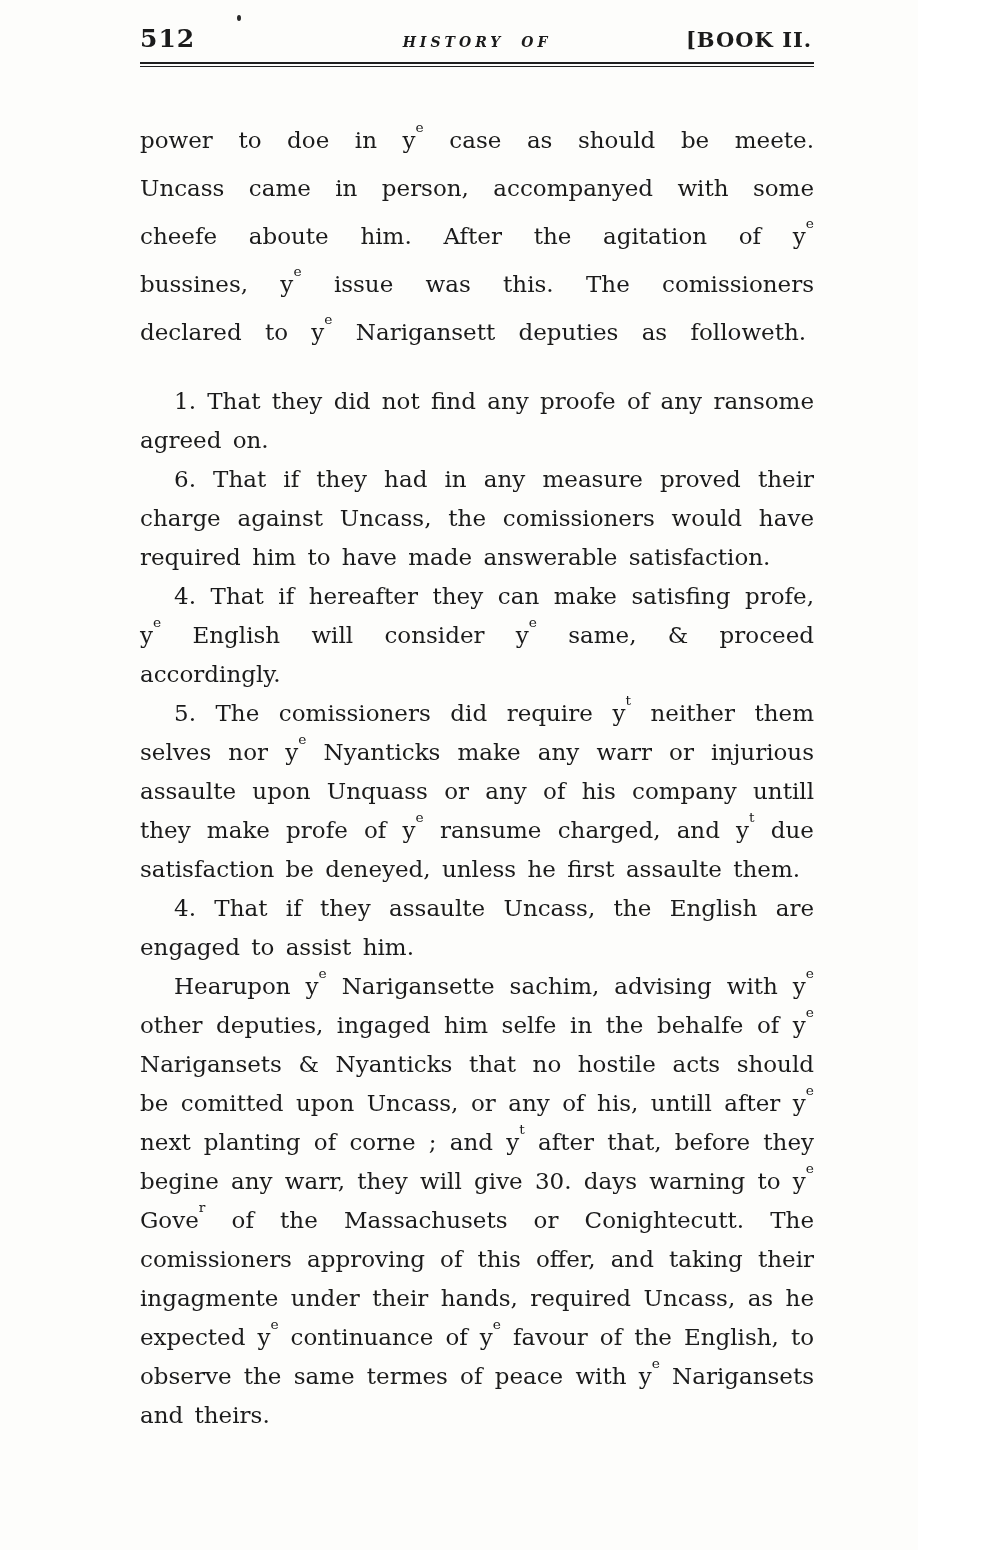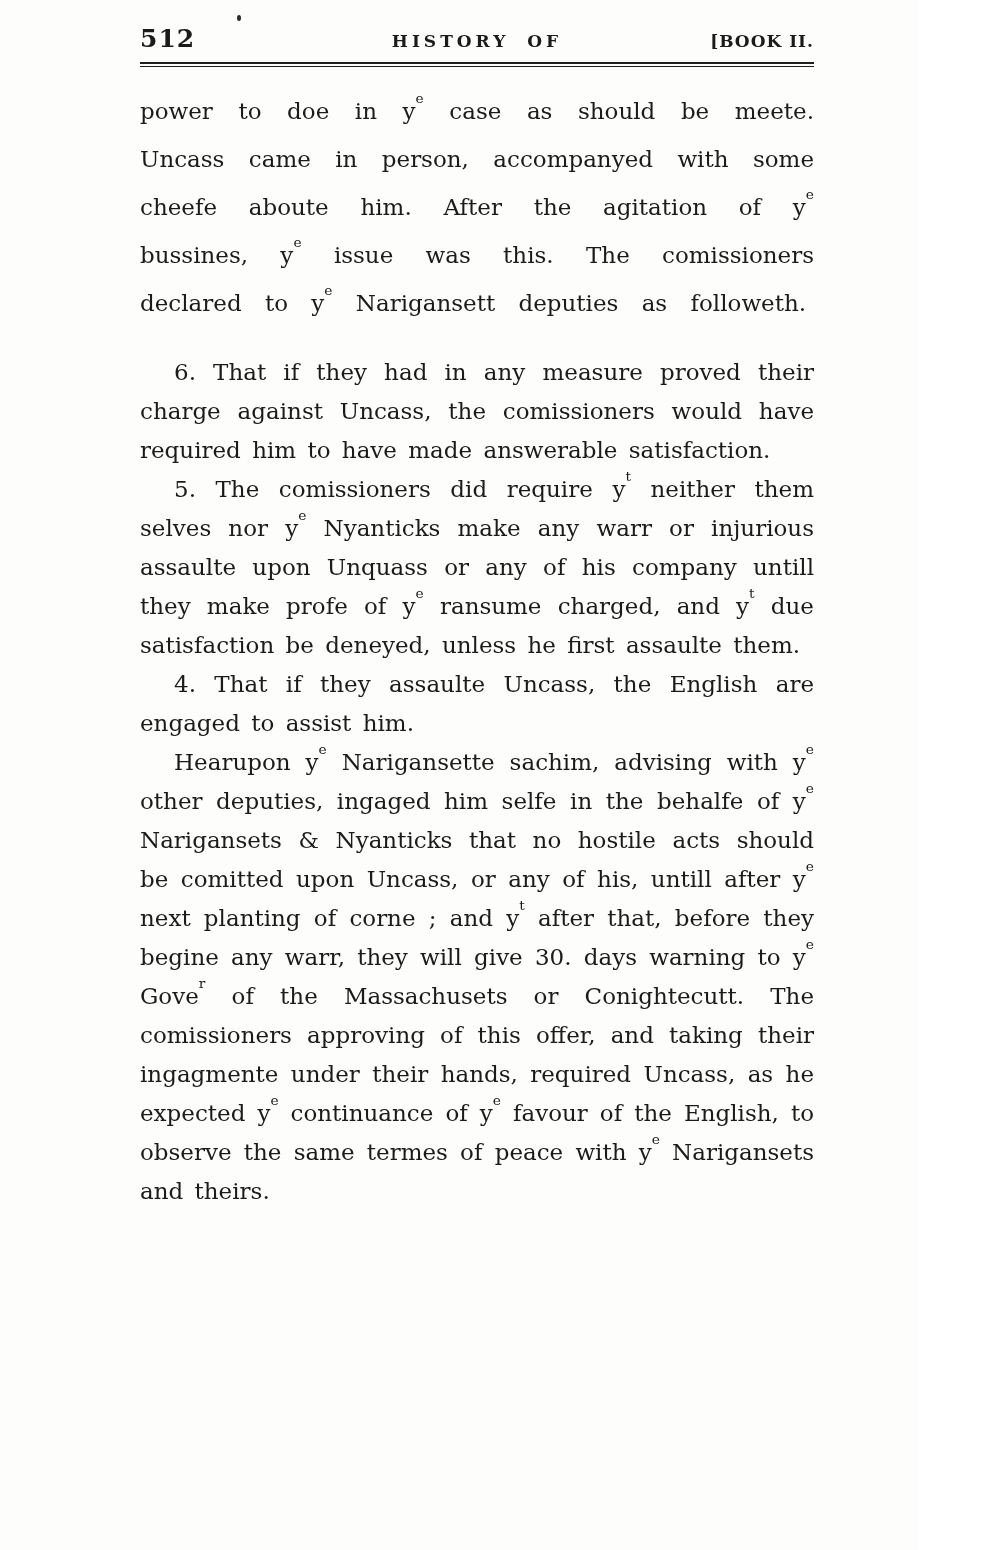--- a/index.html
+++ b/index.html
@@ -33,38 +33,39 @@
     font-weight: bold;
   }
   .page-number {
     flex: 0 0 130px;
     font-size: 25px;
     letter-spacing: 1px;
   }
   .running-title {
     flex: 1 1 auto;
     text-align: center;
-    font-size: 17px;
+    font-size: 14px;
     letter-spacing: 4px;
     word-spacing: 8px;
+    font-style: italic;
   }
   .book-label {
     flex: 0 0 130px;
-    text-align: right;
-    font-size: 17px;
+    text-align: center;
+    font-size: 21px;
     letter-spacing: 1px;
   }
   .header-rule {
     margin-top: 9px;
     height: 2px;
     border-top: 2px solid #1f1f1f;
     border-bottom: 1px solid #1f1f1f;
   }
   .page-text {
-    margin-top: 20px;
+    margin-top: 49px;
     font-size: 23px;
     line-height: 39px;
     text-align: justify;
   }
   .page-text p {
     margin: 0;
     word-spacing: 4px;
   }
   .page-text p.intro {
     line-height: 48px;
@@ -94,18 +95,20 @@
   <header class="page-header">
     <span class="page-number">512</span>
     <span class="running-title">HISTORY OF</span>
     <span class="book-label">[BOOK II.</span>
   </header>
 
   <div class="header-rule"></div>
 
   <main class="page-text" id="page-text">
       <p class="intro">power to doe in y<sup>e</sup> case as should be meete. Uncass came in person, accompanyed with some cheefe aboute him. After the agitation of y<sup>e</sup> bussines, y<sup>e</sup> issue was this. The comissioners declared to y<sup>e</sup> Narigansett deputies as followeth.</p>
+      <p class="item gap-before">1. That they did not find any proofe of any ransome agreed on.</p>
       <p class="item">6. That if they had in any measure proved their charge against Uncass, the comissioners would have required him to have made answerable satisfaction.</p>
+      <p class="item">4. That if hereafter they can make satisfing profe, y<sup>e</sup> English will consider y<sup>e</sup> same, &amp; proceed accordingly.</p>
       <p class="item">5. The comissioners did require y<sup>t</sup> neither them selves nor y<sup>e</sup> Nyanticks make any warr or injurious assaulte upon Unquass or any of his company untill they make profe of y<sup>e</sup> ransume charged, and y<sup>t</sup> due satisfaction be deneyed, unless he first assaulte them.</p>
       <p class="item">4. That if they assaulte Uncass, the English are engaged to assist him.</p>
       <p class="item">Hearupon y<sup>e</sup> Narigansette sachim, advising with y<sup>e</sup> other deputies, ingaged him selfe in the behalfe of y<sup>e</sup> Narigansets &amp; Nyanticks that no hostile acts should be comitted upon Uncass, or any of his, untill after y<sup>e</sup> next planting of corne ; and y<sup>t</sup> after that, before they begine any warr, they will give 30. days warning to y<sup>e</sup> Gove<sup>r</sup> of the Massachusets or Conightecutt. The comissioners approving of this offer, and taking their ingagmente under their hands, required Uncass, as he expected y<sup>e</sup> continuance of y<sup>e</sup> favour of the English, to observe the same termes of peace with y<sup>e</sup> Narigansets and theirs.</p>
     </main>
 </div>
 
 </body></html>

